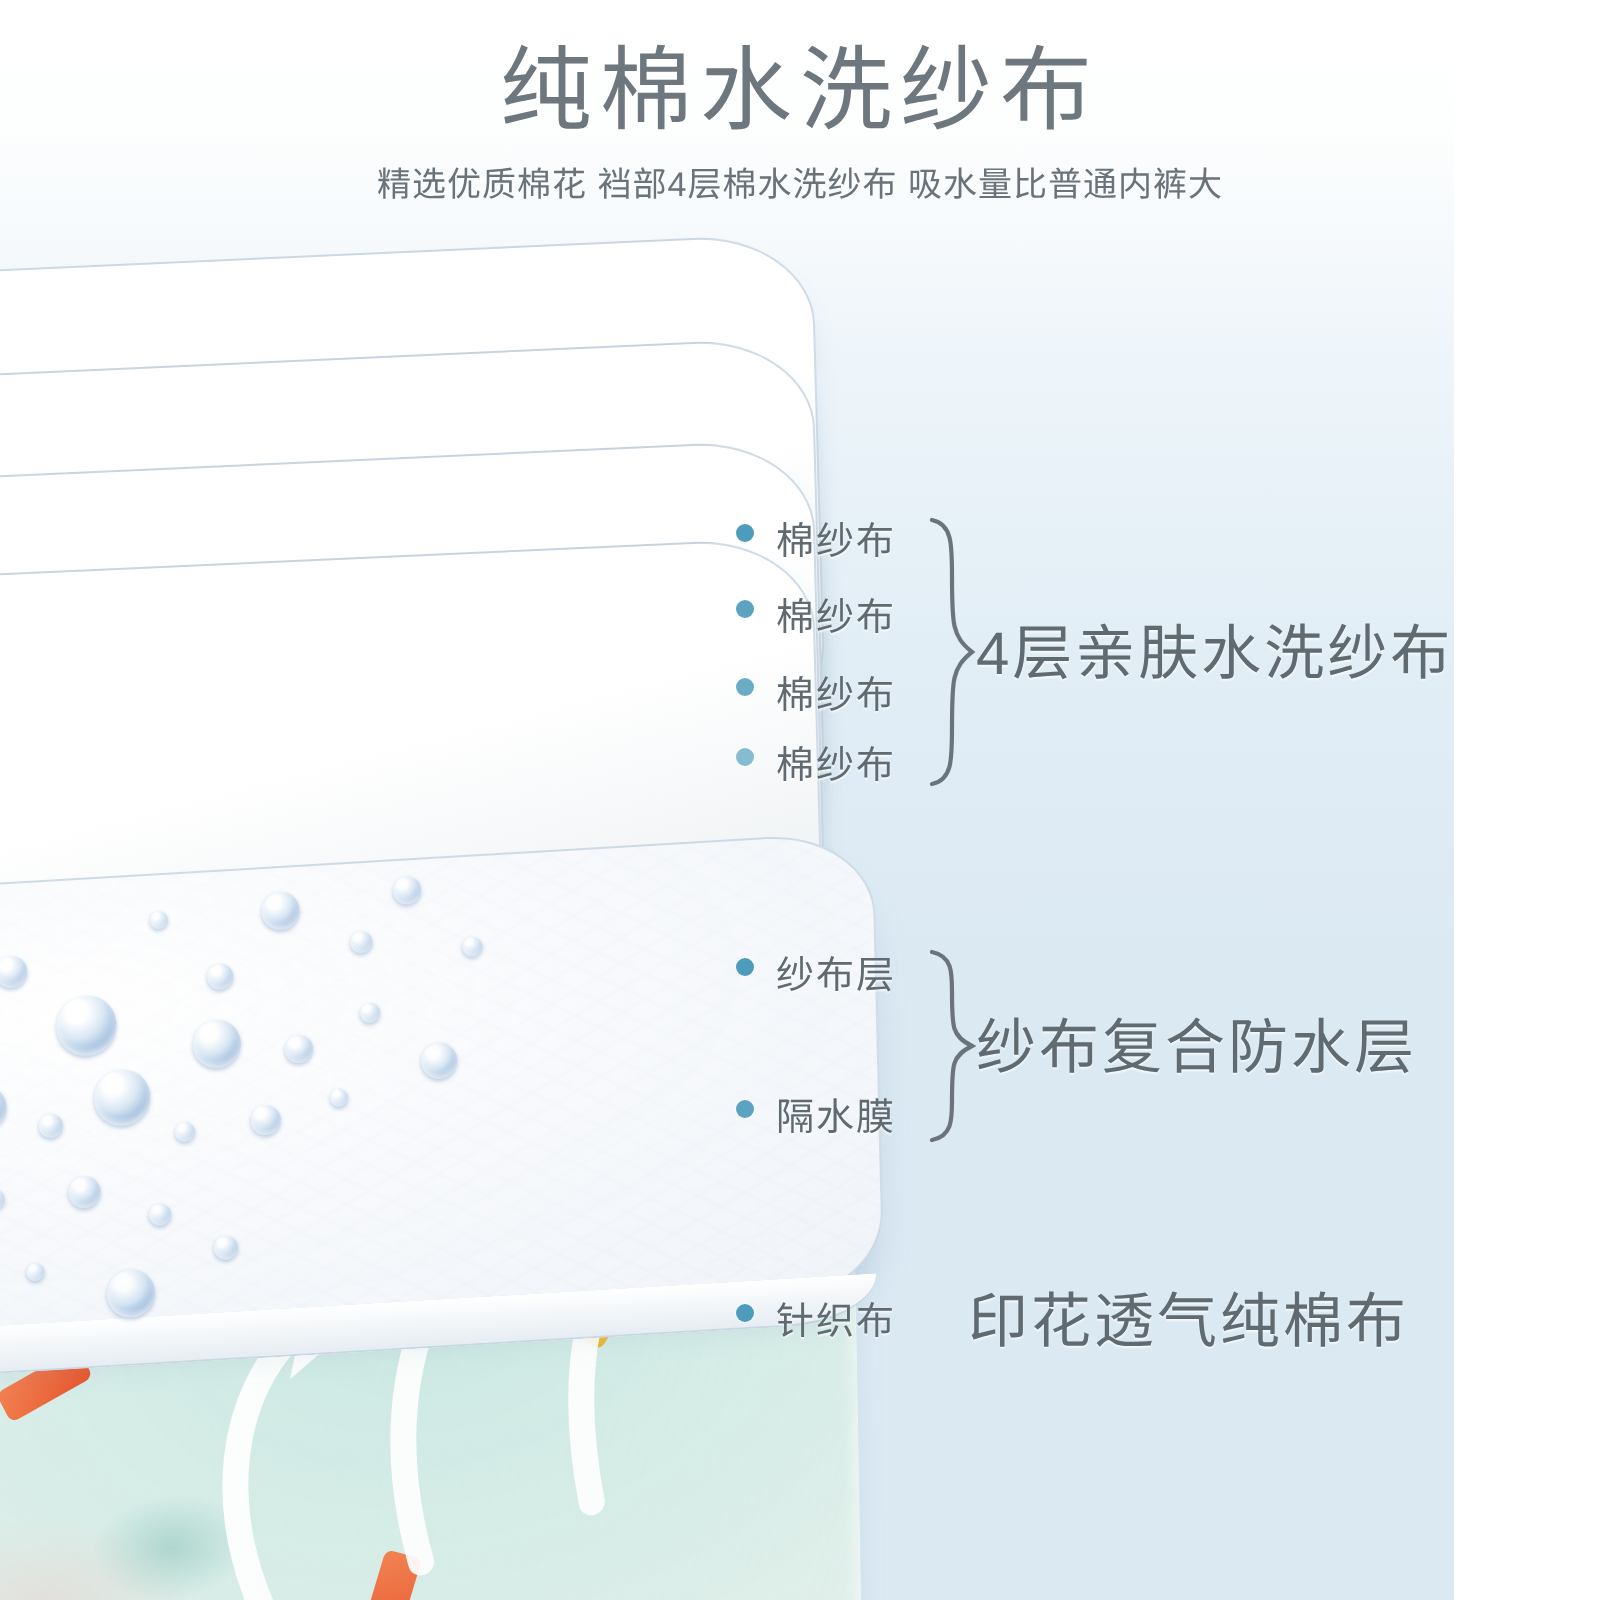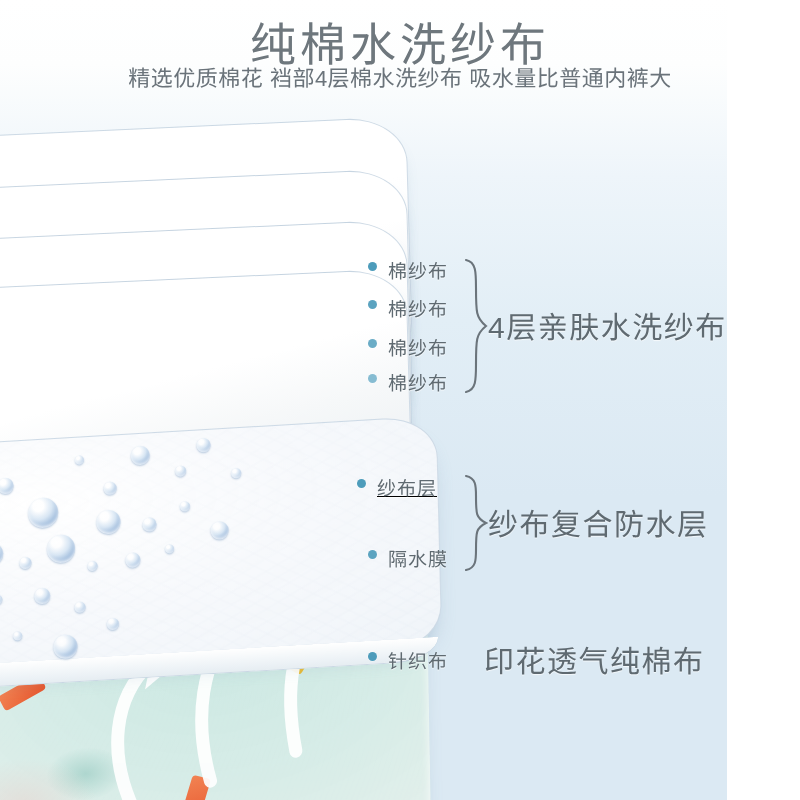--- a/index.html
+++ b/index.html
@@ -31,22 +31,22 @@
   .title {
     font-size: 46px;
     letter-spacing: 4px;
     color: #6e777d;
     font-weight: 400;
     line-height: 1;
     padding-top: 22px;
     text-shadow: 0 1px 2px rgba(255,255,255,0.9);
   }
   .subtitle {
-    margin-top: 0;
-    font-size: 22px;
+    margin-top: 16px;
+    font-size: 17px;
     letter-spacing: 0.5px;
     color: #6a737a;
     font-weight: 400;
     line-height: 1;
   }
 
   
   .gauze-stack { position: absolute; left: -110px; top: 128px; width: 560px; height: 340px; z-index: 10; }
 
   .gz {
@@ -259,21 +259,21 @@
     <span class="lbl">棉纱布</span>
   </div>
 
   <div class="brace" style="left:462px; top:258px;">
     <svg width="26" height="136" viewBox="0 0 26 136">
       <path d="M4 2 C 14 4, 14 14, 14 30 C 14 54, 14 60, 24 68 C 14 76, 14 82, 14 106 C 14 122, 14 132, 4 134" fill="none" stroke="#6b747b" stroke-width="2.1" stroke-linecap="round"></path>
     </svg>
   </div>
   <div class="grouptext" style="left:488px; top:313px;">4层亲肤水洗纱布</div>
 
-  <div class="callout" style="left:357px; top:479px;text-decoration:underline;">
+  <div class="callout" style="left:368px; top:479px;">
     <span class="dot f1"></span>
     <span class="lbl">纱布层</span>
   </div>
   <div class="callout" style="left:368px; top:550px;">
     <span class="dot f2"></span>
     <span class="lbl">隔水膜</span>
   </div>
 
   <div class="brace" style="left:462px; top:474px;">
     <svg width="26" height="98" viewBox="0 0 26 98">

